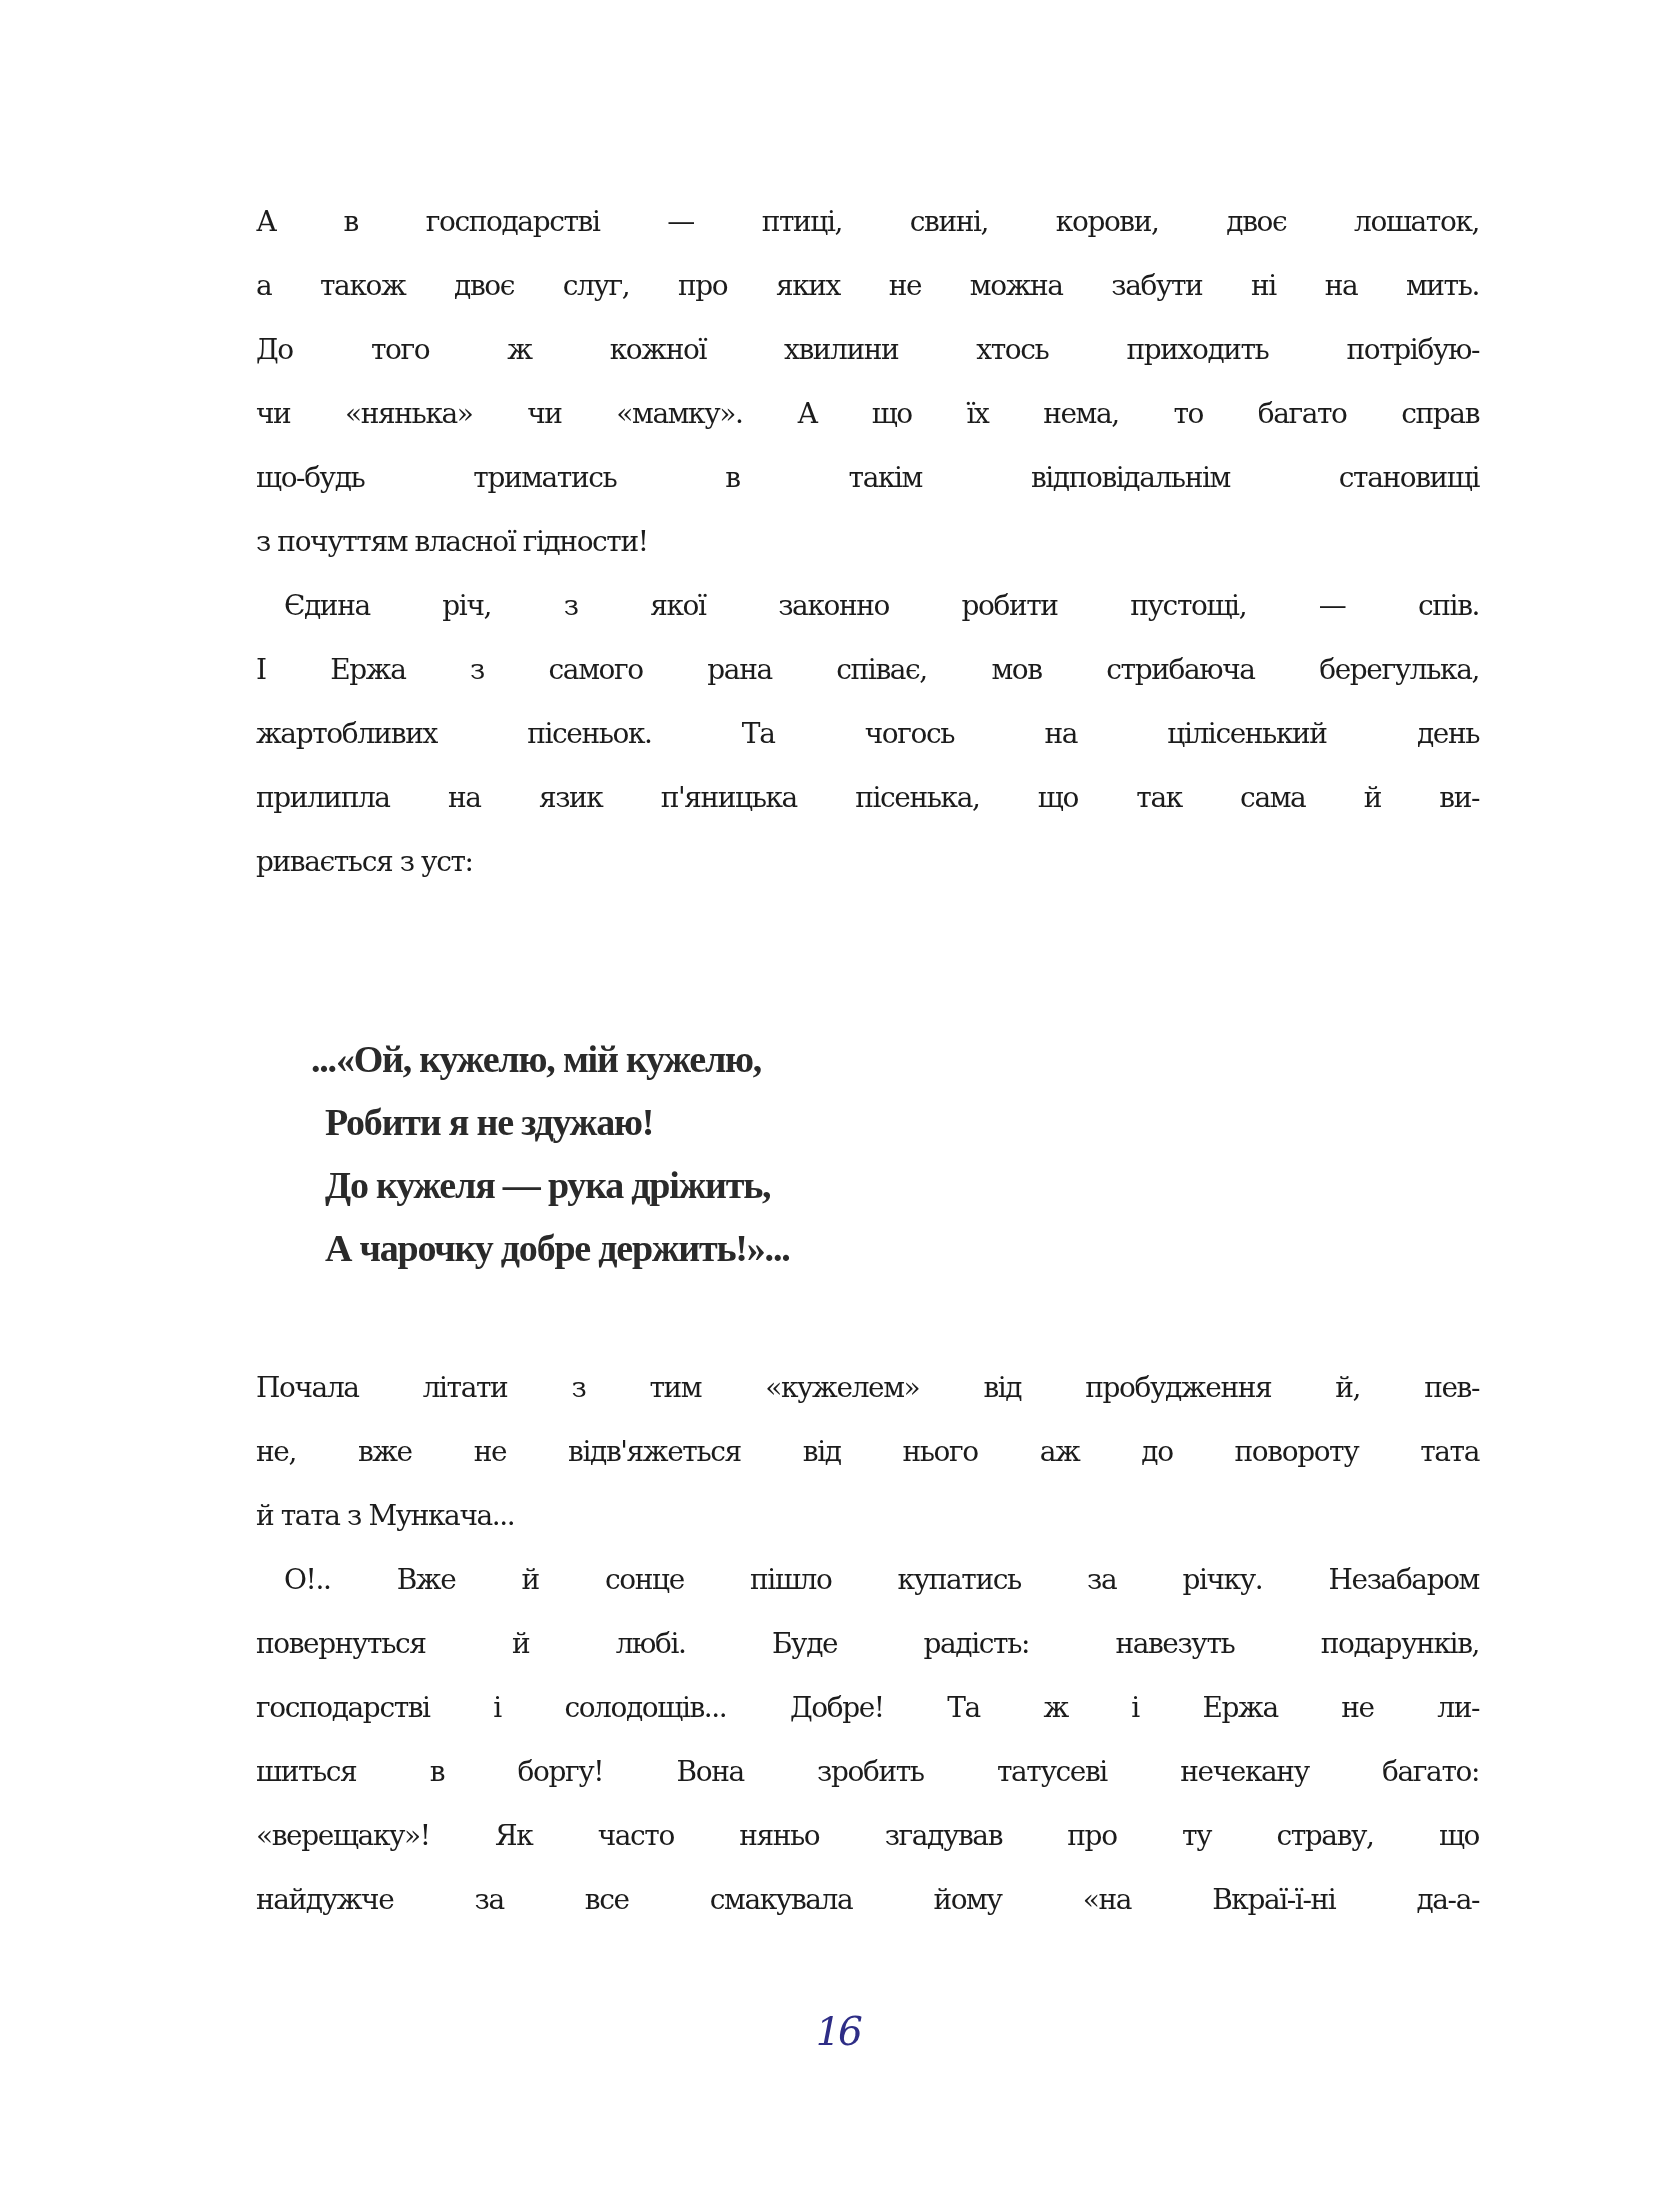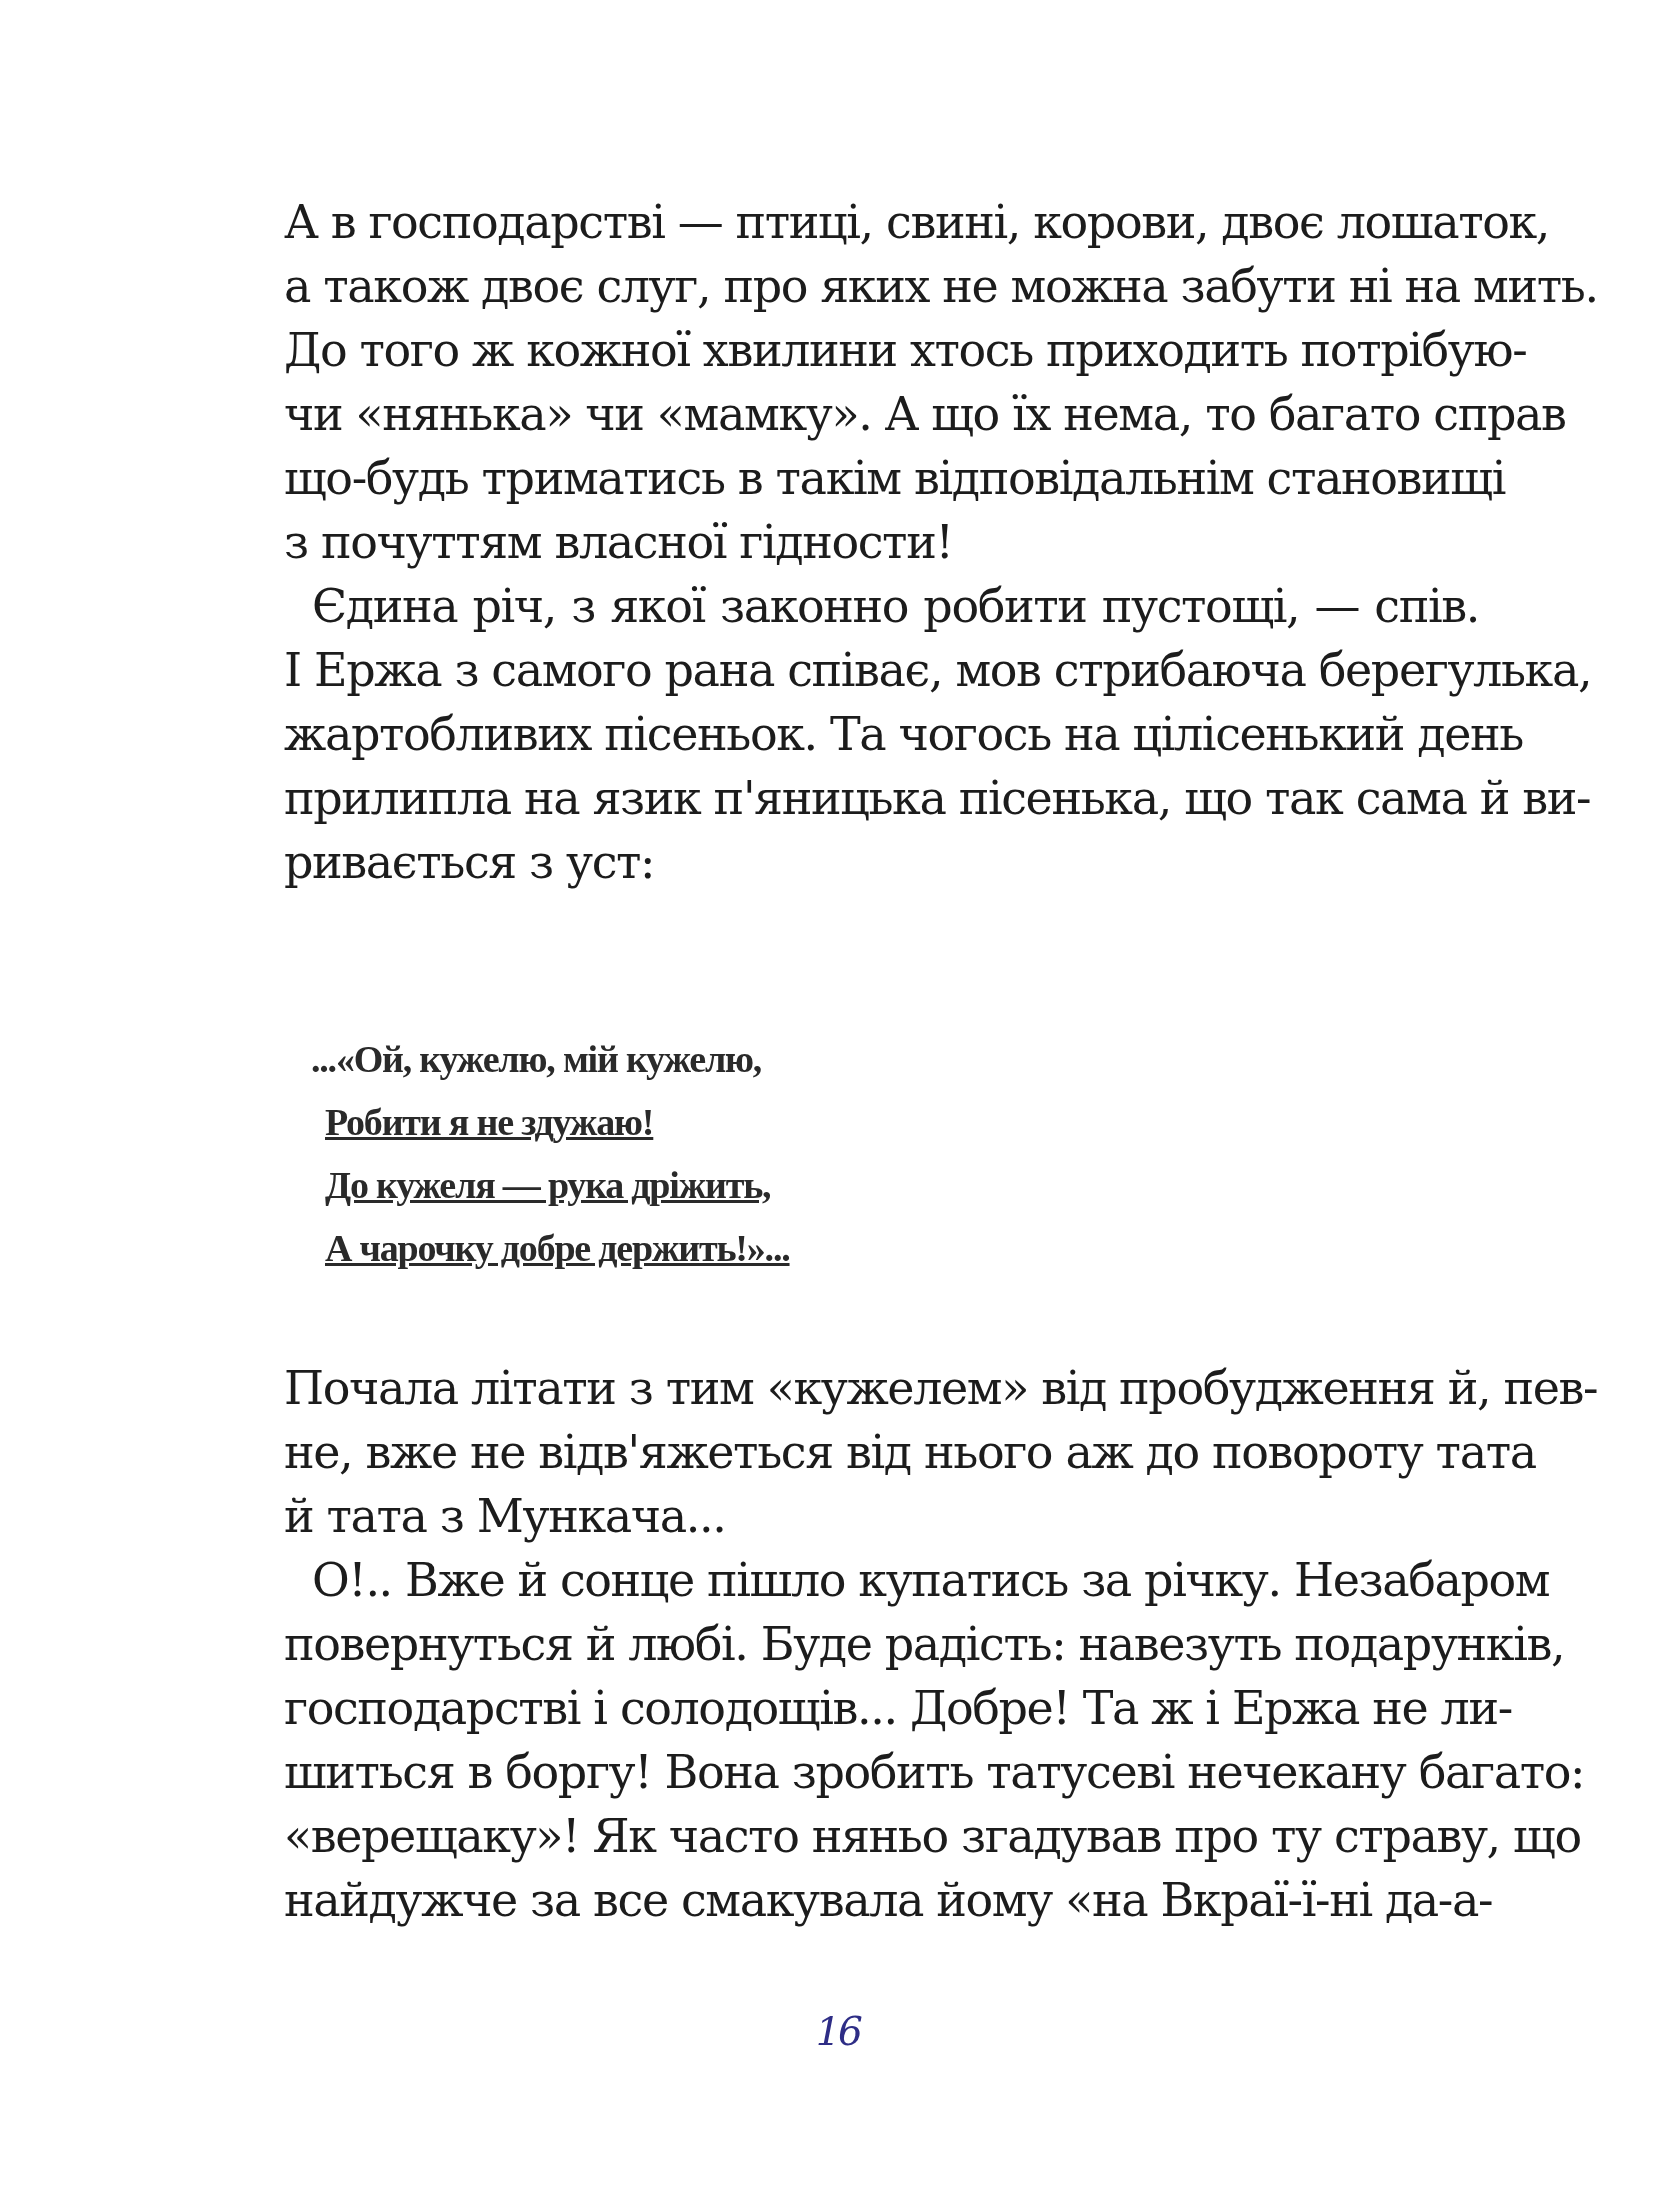--- a/index.html
+++ b/index.html
@@ -24,28 +24,27 @@
     }
     .text-column {
       position: absolute;
       left: 256px;
       top: 190px;
       width: 1223px;
     }
     .line {
       height: 64px;
       line-height: 64px;
-      font-size: 46px;
+      font-size: 28px;
       white-space: nowrap;
       letter-spacing: -1.4px;
       word-spacing: 0px;
       text-align: justify;
       text-align-last: justify;
       transform-origin: left center;
-      margin-left: 28px;
     }
     .line.last {
       text-align-last: left;
     }
     .line.indent {
       padding-left: 28px;
     }
     .poem {
       position: absolute;
       left: 311px;
@@ -57,21 +56,20 @@
       line-height: 63px;
       font-size: 38px;
       white-space: nowrap;
       letter-spacing: -1.2px;
       font-family: "Liberation Serif", "DejaVu Serif", serif;
       font-weight: bold;
       color: #2a2a2a;
     }
     .poem-line.cont {
       padding-left: 14px;
-      text-decoration: underline;
     }
     .text-column2 {
       position: absolute;
       left: 256px;
       top: 1356px;
       width: 1223px;
     }
     .page-number {
       position: absolute;
       left: 838px;

